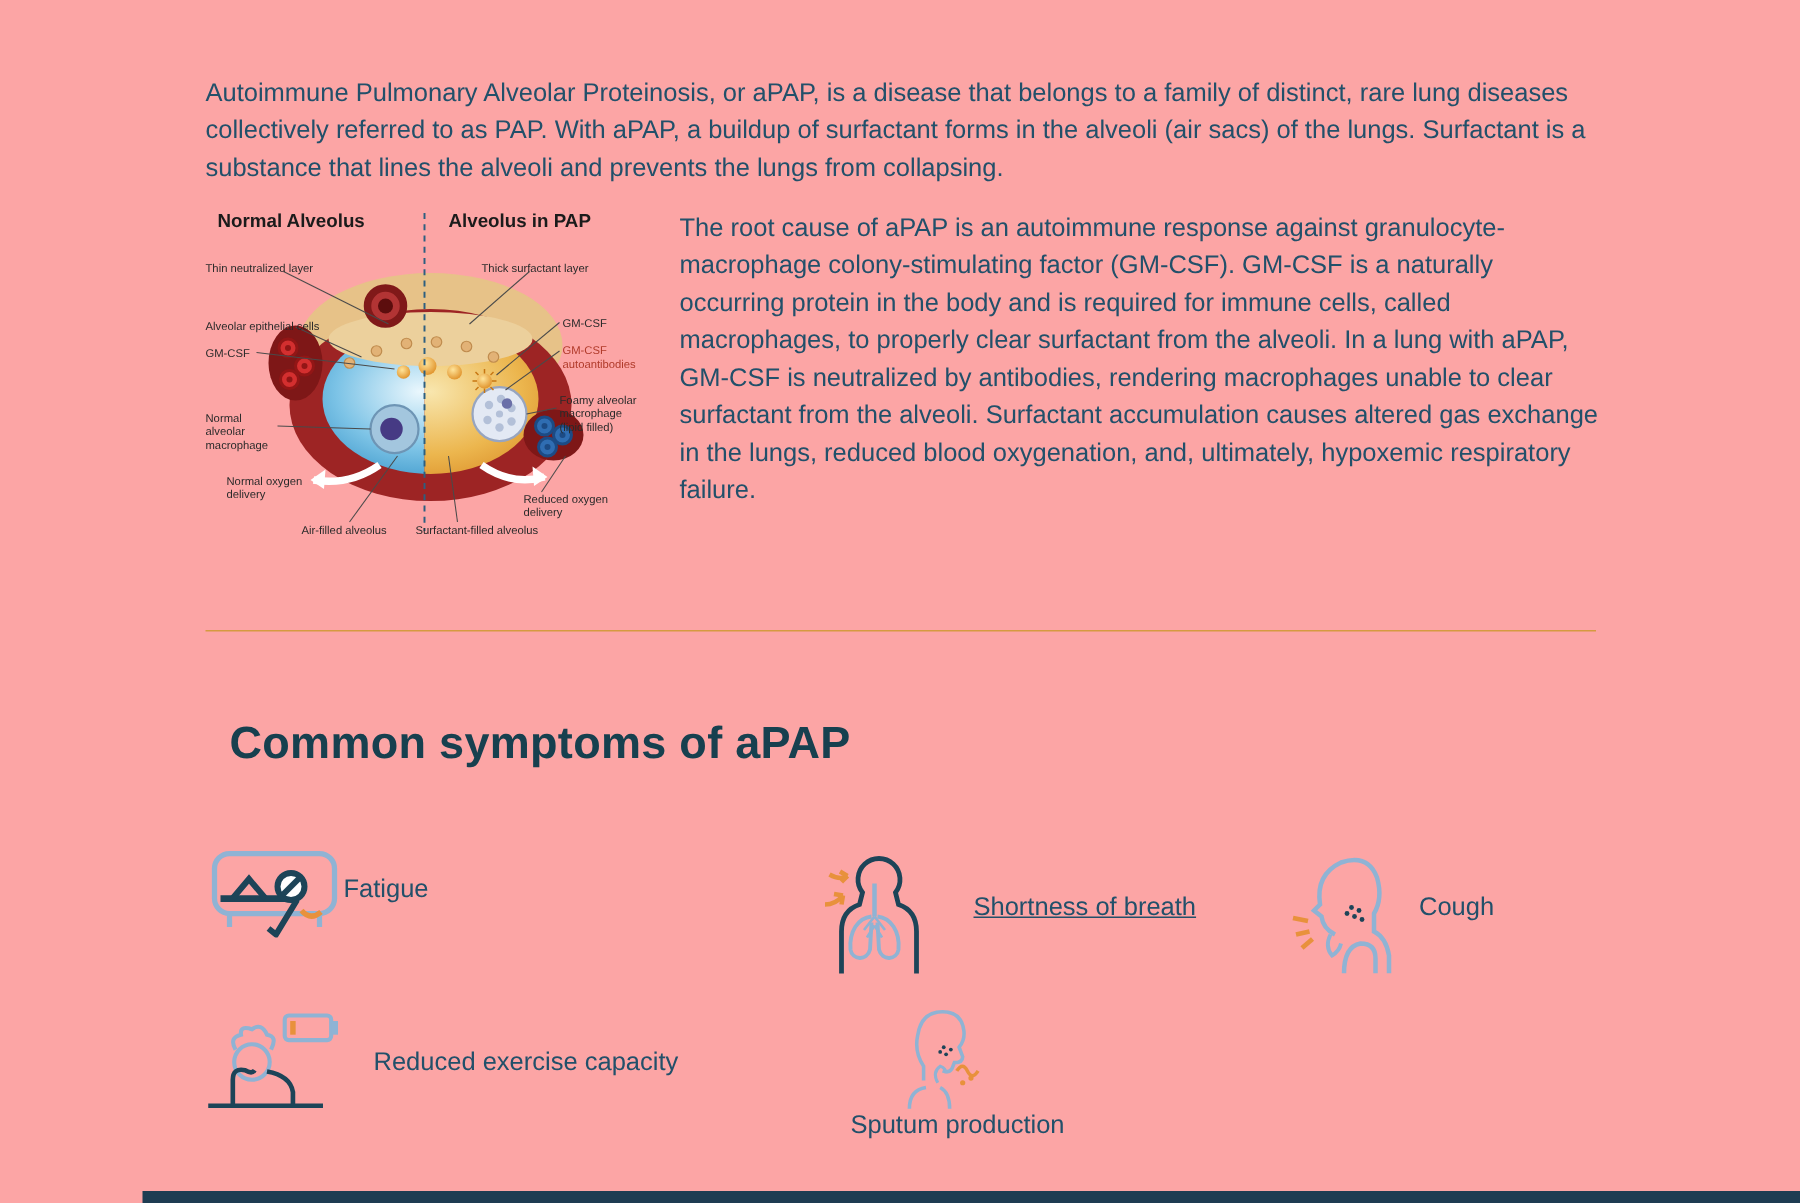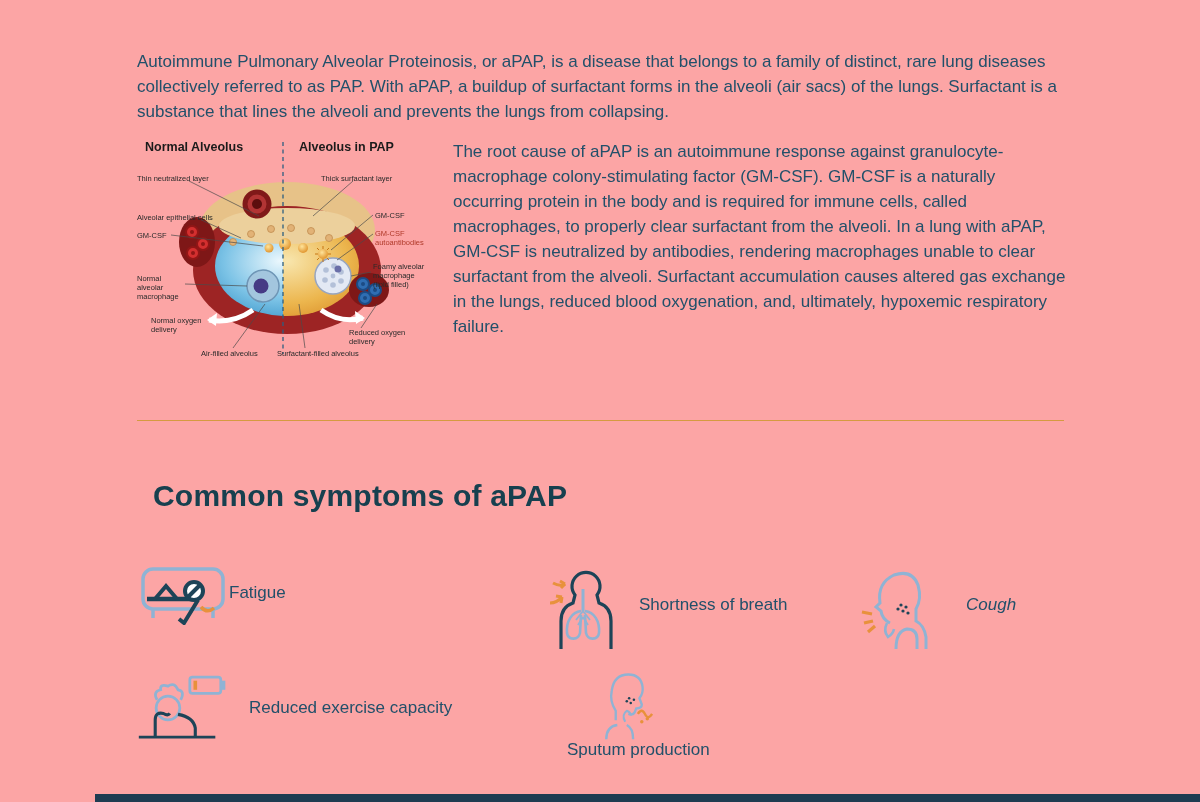--- a/index.html
+++ b/index.html
@@ -39,23 +39,23 @@
     position:absolute; left:137px; top:479px;
     font-size:30px; font-weight:700; color:#17404f; letter-spacing:0.2px;margin-left:16px;
   }
 
   
   .symptom { position:absolute; display:flex; align-items:center; }
   .symptom .label { color:#22506a; font-size:17px; font-weight:500; white-space:nowrap; }
   .sym-fatigue { left:137px; top:560px; height:66px; }
   .sym-fatigue .label { }
   .sym-sob { left:545px; top:558px; height:94px; }
-  .sym-sob .label { margin-left:22px; }
+  .sym-sob .label { margin-left:32px;text-decoration:underline; }
   .sym-cough { left:860px; top:560px; height:90px; }
-  .sym-cough .label { margin-left:38px;font-style:italic; }
+  .sym-cough .label { margin-left:18px; }
   .sym-rec { left:137px; top:668px; height:80px; }
   .sym-rec .label { margin-left:10px; }
   .sym-sputum { left:543px; top:665px; height:95px;flex-direction:column; }
   .sym-sputum .label { margin-left:24px; }
 
   .footer-bar { position:absolute; left:95px; right:0; top:794px; height:8px; background:#1e3c52; }
 </style>
 </head>
 <body>
 

